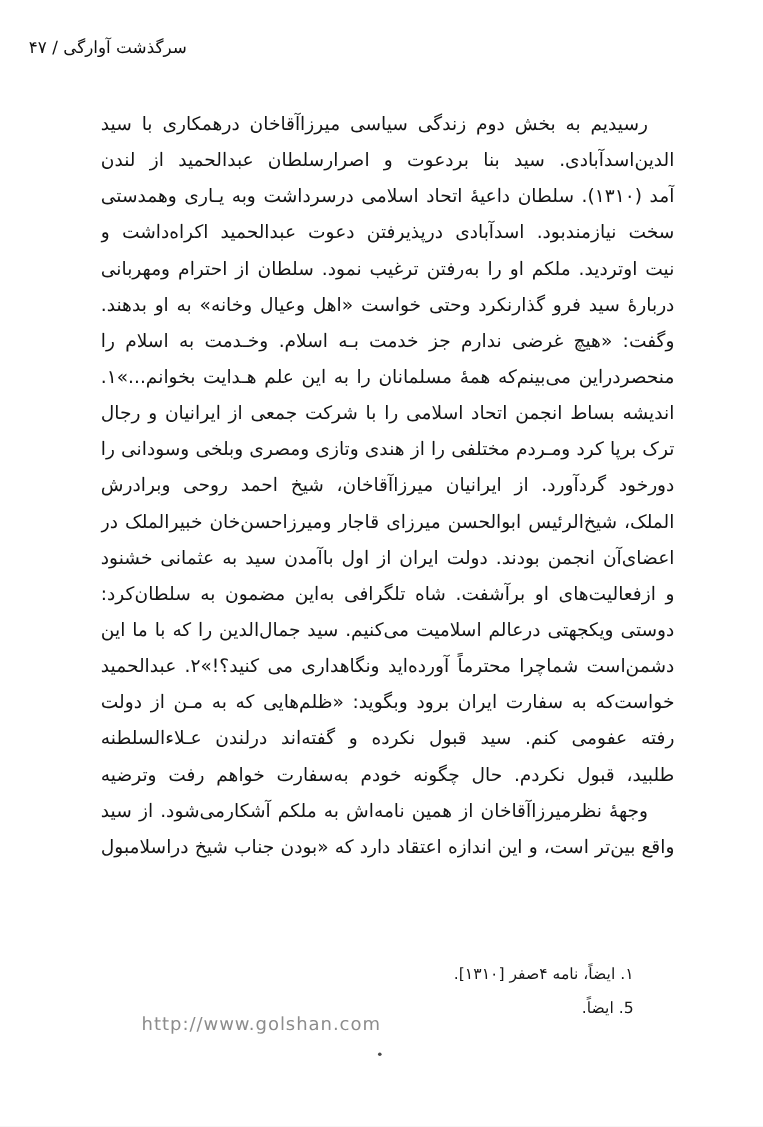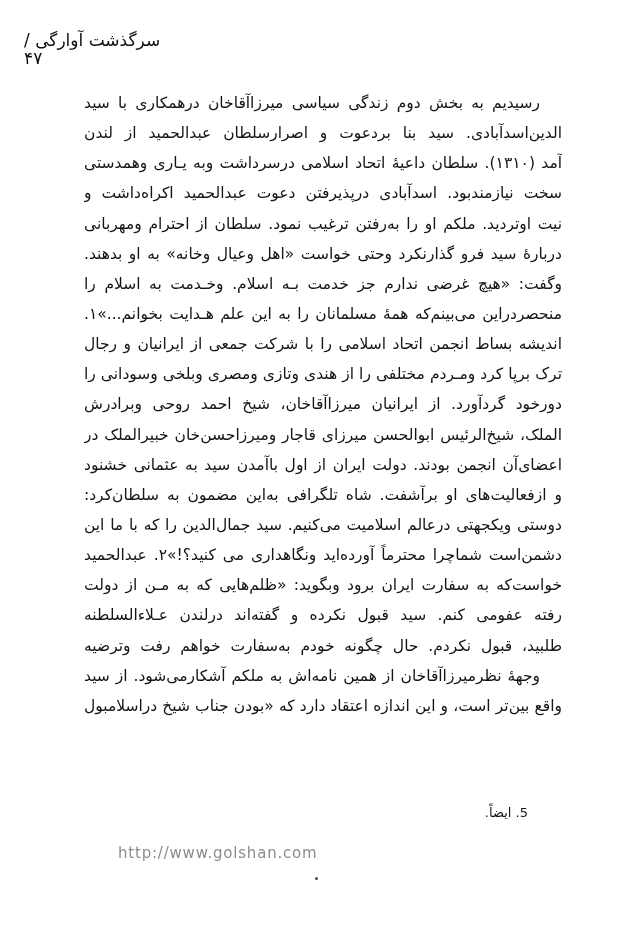--- a/index.html
+++ b/index.html
@@ -2,21 +2,21 @@
 <html lang="fa"><head>
 <meta charset="utf-8">
 <style>
   html,body{margin:0;padding:0;background:#e8e8e8;}
   .page{
     position:relative;width:636px;height:939px;background:#ffffff;
     font-family:"DejaVu Sans",sans-serif;color:#141414;overflow:hidden;
   }
   .running-header{
     position:absolute;top:31px;left:24px;width:150px;
-    font-size:17px;line-height:18px;color:#0f0f0f;text-align:left;
+    font-size:14px;line-height:18px;color:#0f0f0f;text-align:left;
     direction:rtl;
   }
   .body-text{
     position:absolute;top:88px;right:74px;width:478px;
     font-size:15.5px;direction:rtl;
   }
   .line{
     height:30.15px;line-height:30.15px;overflow:hidden;
     text-align:justify;text-align-last:justify;
   }
@@ -85,20 +85,21 @@
 
       <div class="line end">طلبید، قبول نکردم. حال چگونه خودم به‌سفارت خواهم رفت وترضیه داد»۳.</div>
 
       <div class="line indent">وجههٔ نظرمیرزاآقاخان از همین نامه‌اش به ملکم آشکارمی‌شود. از سید خیلی</div>
 
       <div class="line">واقع بین‌تر است، و این اندازه اعتقاد دارد که «بودن جناب شیخ دراسلامبول ولو</div>
     </div>
 
   <div class="footnotes">
 
+      <div class="footnote">۱. ایضاً، نامه ۴صفر [۱۳۱۰].</div>
 
 
       <div class="footnote">5. ایضاً.</div>
     </div>
 
   <div class="watermark-url">http://www.golshan.com</div>
 
   <div class="page-mark-dot"></div>
 
 </div>

